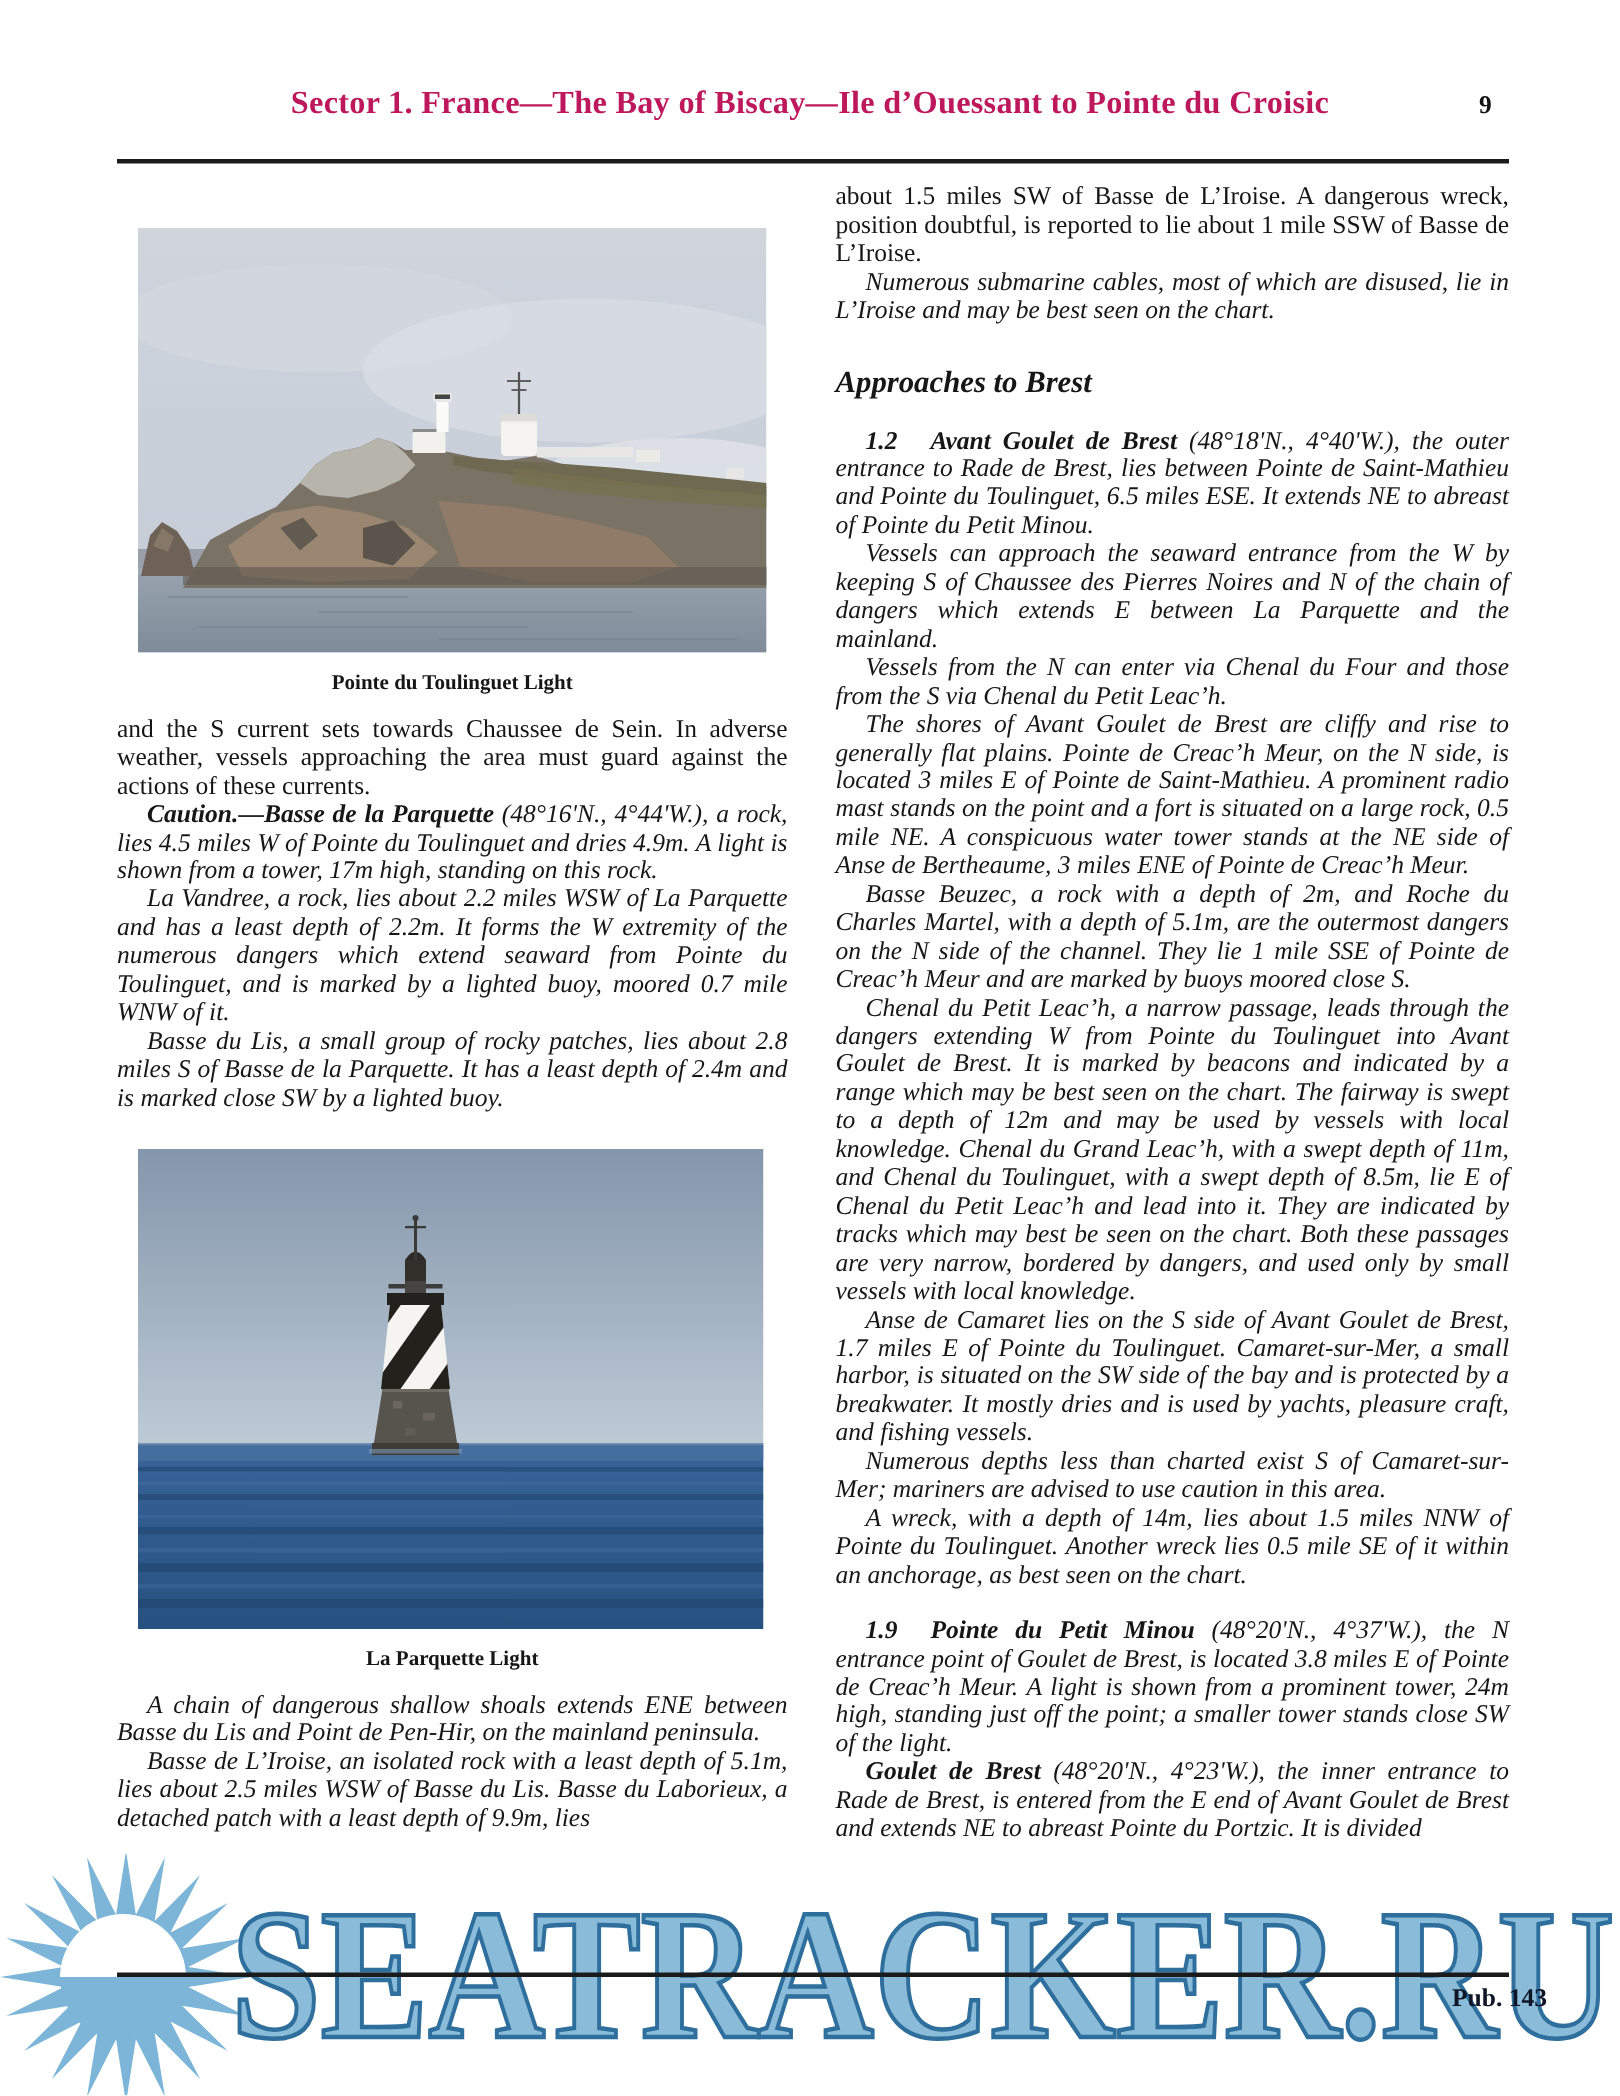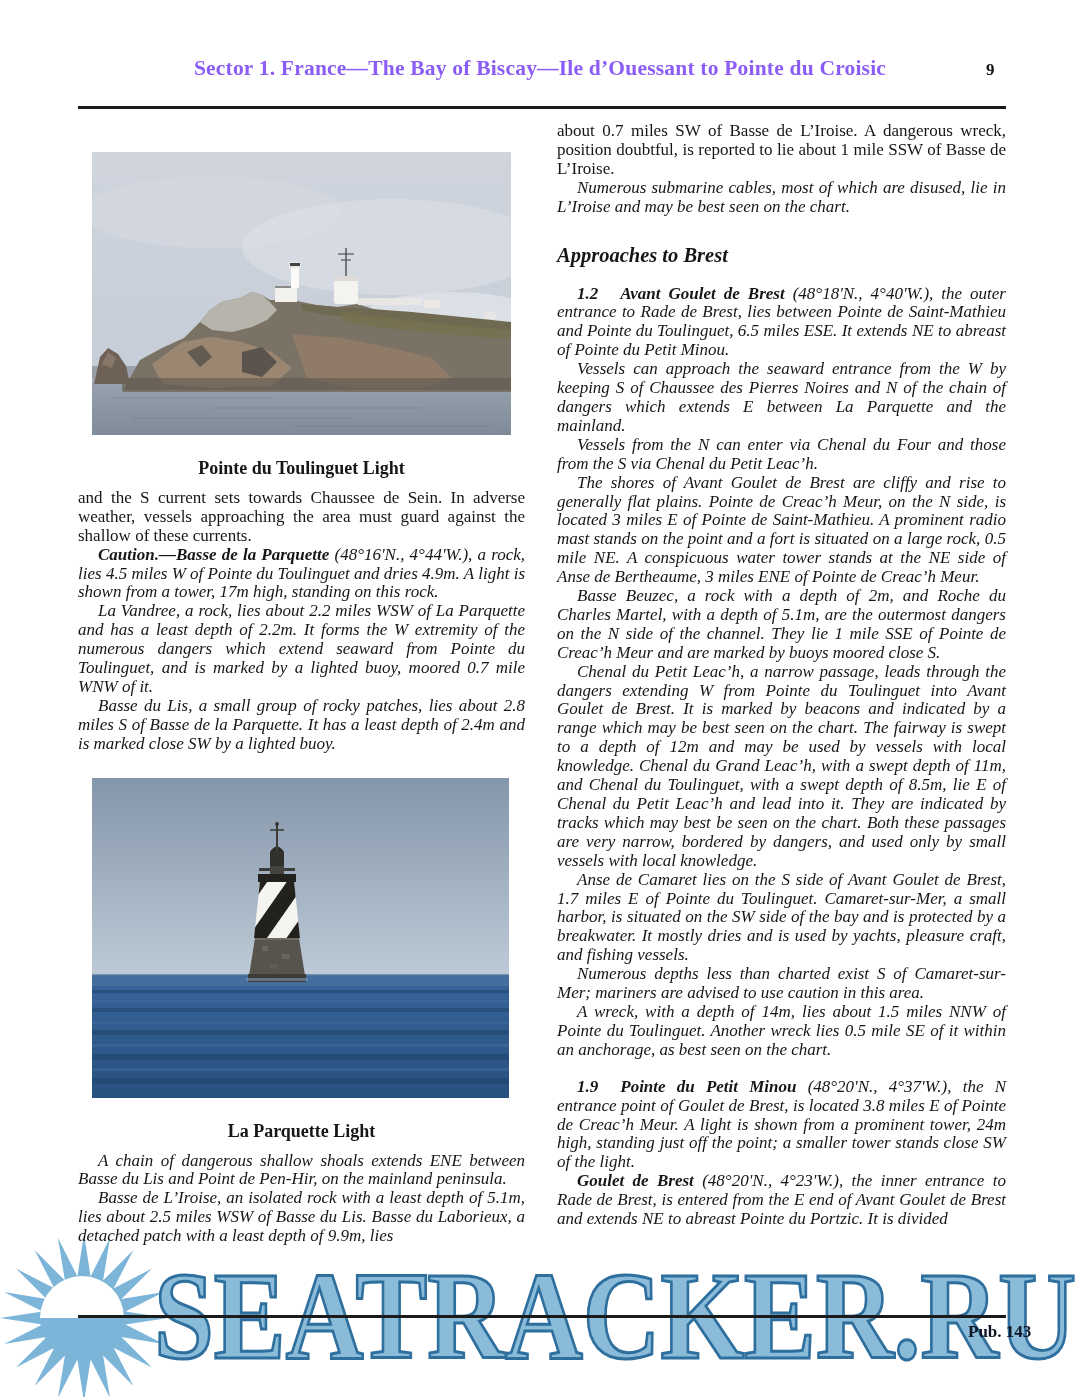--- a/index.html
+++ b/index.html
@@ -8,41 +8,41 @@
     overflow:hidden;font-family:"Liberation Serif",serif;color:#141414;
   }
   
   .wm-layer{position:absolute;inset:0;z-index:0;}
   .wm-text-svg{position:absolute;left:148px;top:1242px;}
   .sun-svg{position:absolute;left:-4px;top:1236px;}
   
   .content{position:absolute;inset:0;z-index:1;}
   .doc-title{
     position:absolute;top:56px;left:0;width:100%;text-align:center;
-    font-weight:bold;font-size:21.5px;letter-spacing:.2px;color:#8b5cf6;
+    font-weight:bold;font-size:21.5px;letter-spacing:.2px;color:#be185d;
   }
   .page-no{position:absolute;top:60px;left:986px;font-weight:bold;font-size:17px;}
   .rule{position:absolute;left:78px;width:928px;background:#1b1b1b;}
   .rule-top{top:106px;height:3px;}
   .rule-bottom{top:1315px;height:2.5px;}
   .pub-label{position:absolute;top:1322px;left:946px;font-weight:bold;font-size:17px;color:#0d1526;padding-left:22px;}
   .col{
     position:absolute;font-size:17px;line-height:18.9px;text-align:justify;
     text-justify:inter-word;color:#161616;
   }
   .col-left{left:78px;top:130px;width:447px;}
   .col-right{left:557px;top:122px;width:449px;}
   .para{margin:0;}
   .para.ind{text-indent:20px;font-style:italic;}
   .b{font-weight:bold;}
   .numgap{display:inline-block;width:22px;}
   .photo{display:block;margin-left:14px;}
   .photo1{margin-top:22px;}
   .photo2{margin-top:24px;}
-  .caption{font-weight:bold;text-align:center;font-size:18px;margin-top:24px;font-family:Liberation Serif, serif;}
+  .caption{font-weight:bold;text-align:center;font-size:14px;margin-top:12px;font-family:Liberation Serif, serif;}
   .textblock{margin-top:11px;}
   .section-heading{
     font-size:20.5px;font-weight:bold;text-align:left;margin:26px 0 18px 0;line-height:24px;font-style:italic;
   }
 </style>
 </head>
 <body>
 
 <div class="page">
 
@@ -110,21 +110,21 @@
         <g stroke="#6f7b89" stroke-width="1" opacity="0.5">
           <line x1="20" y1="246" x2="180" y2="246"></line>
           <line x1="120" y1="256" x2="330" y2="256"></line>
           <line x1="40" y1="266" x2="260" y2="266"></line>
           <line x1="200" y1="274" x2="400" y2="274"></line>
         </g>
       </svg>
       <div class="caption">Pointe du Toulinguet Light</div>
 
       <div class="textblock">
-          <p class="para"><span>and the S current sets towards Chaussee de Sein. In adverse weather, vessels approaching the area must guard against the shallow of these currents.</span></p>
+          <p class="para"><span>and the S current sets towards Chaussee de Sein. In adverse weather, vessels approaching the area must guard against the actions of these currents.</span></p>
           <p class="para ind"><span class="b">Caution.—Basse de la Parquette</span><span> (48°16'N., 4°44'W.), a rock, lies 4.5 miles W of Pointe du Toulinguet and dries 4.9m. A light is shown from a tower, 17m high, standing on this rock.</span></p>
           <p class="para ind"><span>La Vandree, a rock, lies about 2.2 miles WSW of La Parquette and has a least depth of 2.2m. It forms the W extremity of the numerous dangers which extend seaward from Pointe du Toulinguet, and is marked by a lighted buoy, moored 0.7 mile WNW of it.</span></p>
           <p class="para ind"><span>Basse du Lis, a small group of rocky patches, lies about 2.8 miles S of Basse de la Parquette. It has a least depth of 2.4m and is marked close SW by a lighted buoy.</span></p>
         </div>
 
       <svg class="photo photo2" width="417" height="320" viewBox="0 0 417 320">
         <defs>
           <linearGradient id="sky2" x1="0" y1="0" x2="0" y2="1">
             <stop offset="0" stop-color="#8496ab"></stop>
               <stop offset="1" stop-color="#becbd7"></stop>
@@ -183,21 +183,21 @@
       <div class="caption">La Parquette Light</div>
 
       <div class="textblock">
           <p class="para ind"><span>A chain of dangerous shallow shoals extends ENE between Basse du Lis and Point de Pen-Hir, on the mainland peninsula.</span></p>
           <p class="para ind"><span>Basse de L’Iroise, an isolated rock with a least depth of 5.1m, lies about 2.5 miles WSW of Basse du Lis. Basse du Laborieux, a detached patch with a least depth of 9.9m, lies</span></p>
         </div>
     </div>
 
     <div class="col col-right">
       <div>
-          <p class="para"><span>about 0.7 miles SW of Basse de L’Iroise. A dangerous wreck, position doubtful, is reported to lie about 1 mile SSW of Basse de L’Iroise.</span></p>
+          <p class="para"><span>about 1.5 miles SW of Basse de L’Iroise. A dangerous wreck, position doubtful, is reported to lie about 1 mile SSW of Basse de L’Iroise.</span></p>
           <p class="para ind"><span>Numerous submarine cables, most of which are disused, lie in L’Iroise and may be best seen on the chart.</span></p>
         </div>
       <div class="section-heading">Approaches to Brest</div>
       <div>
           <p class="para ind"><span class="b">1.2</span><span class="numgap"></span><span class="b">Avant Goulet de Brest</span><span> (48°18'N., 4°40'W.), the outer entrance to Rade de Brest, lies between Pointe de Saint-Mathieu and Pointe du Toulinguet, 6.5 miles ESE. It extends NE to abreast of Pointe du Petit Minou.</span></p>
           <p class="para ind"><span>Vessels can approach the seaward entrance from the W by keeping S of Chaussee des Pierres Noires and N of the chain of dangers which extends E between La Parquette and the mainland.</span></p>
           <p class="para ind"><span>Vessels from the N can enter via Chenal du Four and those from the S via Chenal du Petit Leac’h.</span></p>
           <p class="para ind"><span>The shores of Avant Goulet de Brest are cliffy and rise to generally flat plains. Pointe de Creac’h Meur, on the N side, is located 3 miles E of Pointe de Saint-Mathieu. A prominent radio mast stands on the point and a fort is situated on a large rock, 0.5 mile NE. A conspicuous water tower stands at the NE side of Anse de Bertheaume, 3 miles ENE of Pointe de Creac’h Meur.</span></p>
           <p class="para ind"><span>Basse Beuzec, a rock with a depth of 2m, and Roche du Charles Martel, with a depth of 5.1m, are the outermost dangers on the N side of the channel. They lie 1 mile SSE of Pointe de Creac’h Meur and are marked by buoys moored close S.</span></p>
           <p class="para ind"><span>Chenal du Petit Leac’h, a narrow passage, leads through the dangers extending W from Pointe du Toulinguet into Avant Goulet de Brest. It is marked by beacons and indicated by a range which may be best seen on the chart. The fairway is swept to a depth of 12m and may be used by vessels with local knowledge. Chenal du Grand Leac’h, with a swept depth of 11m, and Chenal du Toulinguet, with a swept depth of 8.5m, lie E of Chenal du Petit Leac’h and lead into it. They are indicated by tracks which may best be seen on the chart. Both these passages are very narrow, bordered by dangers, and used only by small vessels with local knowledge.</span></p>

